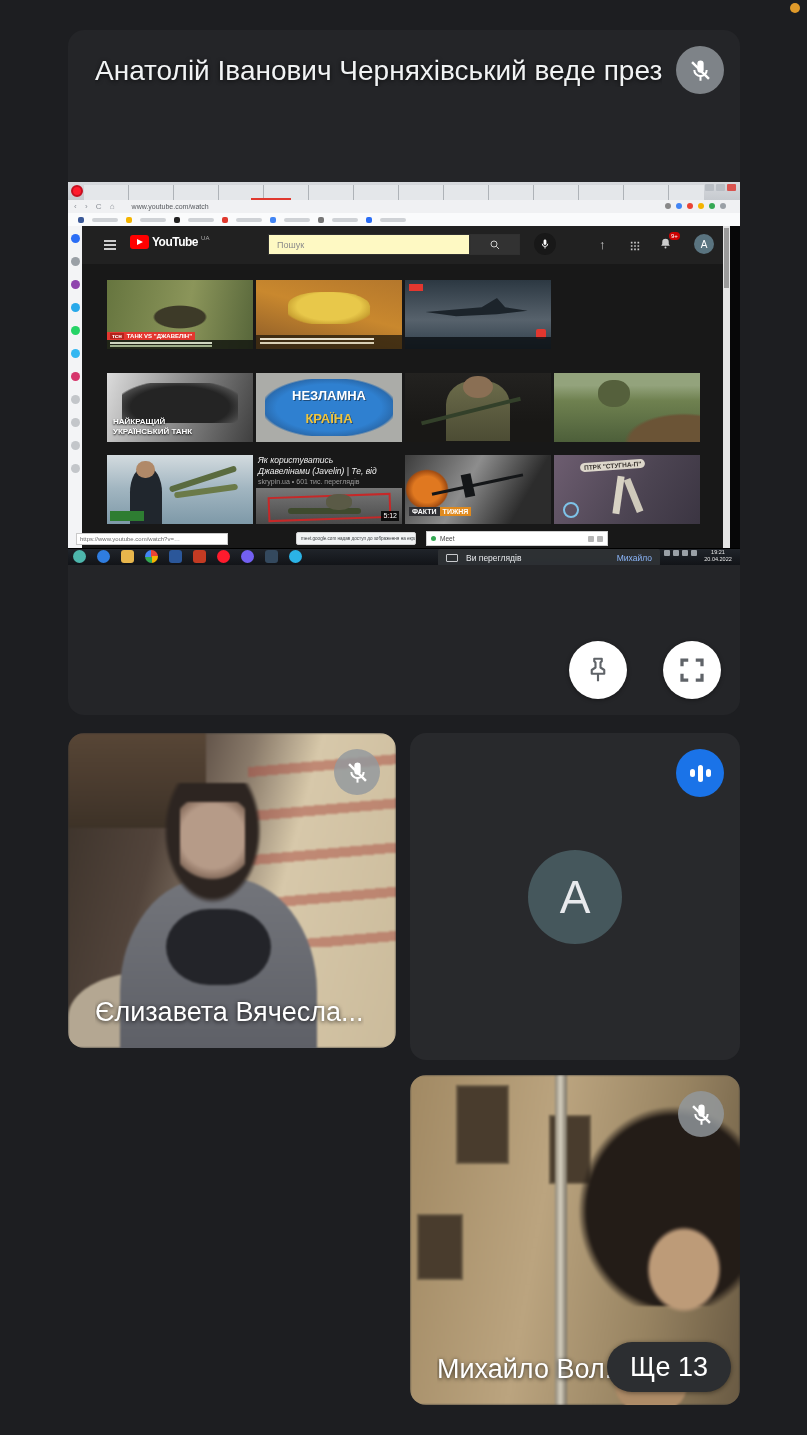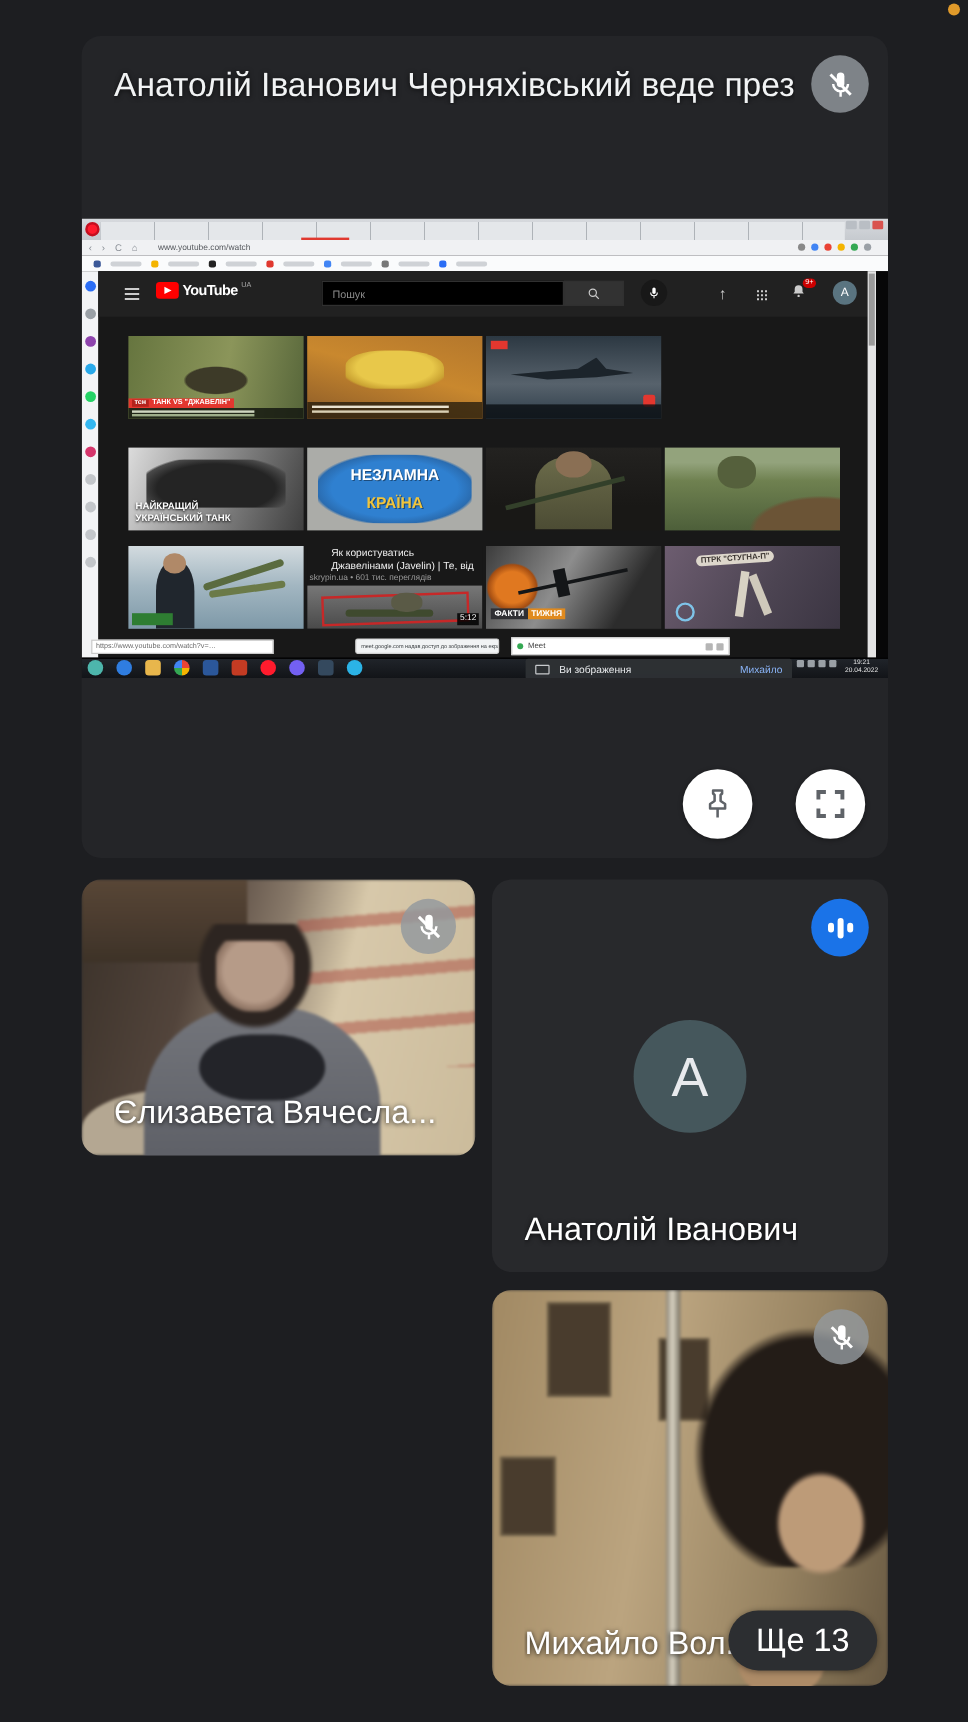--- a/index.html
+++ b/index.html
@@ -46,21 +46,21 @@
   .yt{position:absolute;left:14px;top:44px;width:641px;height:322px;background:#181818;}
   .ythead{position:absolute;left:0;top:0;width:641px;height:38px;background:#212121;}
   .hamb{position:absolute;left:22px;top:14px;width:12px;height:10px;
         background:linear-gradient(#ccc 0 2px,transparent 2px 4px,#ccc 4px 6px,transparent 6px 8px,#ccc 8px 10px);}
   .ytlogo{position:absolute;left:48px;top:9px;display:flex;align-items:center;gap:3px;}
   .ytplay{width:19px;height:14px;border-radius:3px;background:#f00;position:relative;}
   .ytplay:after{content:"";position:absolute;left:7px;top:4px;border-left:6px solid #fff;
                 border-top:3px solid transparent;border-bottom:3px solid transparent;}
   .ytword{color:#fff;font-size:12px;font-weight:bold;letter-spacing:-.5px;}
   .ytua{color:#aaa;font-size:6px;align-self:flex-start;}
-  .ysearch{position:absolute;left:186px;top:8px;width:202px;height:21px;background:#000000;
+  .ysearch{position:absolute;left:186px;top:8px;width:202px;height:21px;background:#fef9c3;
            border:1px solid #303030;color:#8b8b8b;font-size:9px;line-height:20px;padding-left:8px;}
   .ysbtn{position:absolute;left:388px;top:8px;width:50px;height:21px;background:#323232;
          border:1px solid #303030;display:flex;align-items:center;justify-content:center;}
   .ymic{position:absolute;left:452px;top:7px;width:22px;height:22px;border-radius:50%;background:#181818;
         display:flex;align-items:center;justify-content:center;}
   .yico{position:absolute;top:11px;color:#ccc;font-size:13px;}
   .ybell{position:absolute;left:577px;top:10px;}
   .ybadge{position:absolute;left:587px;top:6px;background:#cc0000;color:#fff;font-size:6px;
           border-radius:6px;padding:0 2px;line-height:8px;}
   .yavatar{position:absolute;left:612px;top:8px;width:20px;height:20px;border-radius:50%;background:#5a7480;
@@ -109,21 +109,21 @@
   .t8{background:linear-gradient(#93a37c 0 18%,#6f8150 40%,#4d5f3a);}
   .t8 .dirt{position:absolute;right:0;bottom:0;width:55%;height:45%;background:radial-gradient(ellipse at 80% 100%,#6b5436 0 60%,transparent 66%);}
   .t8 .sol{position:absolute;left:30%;top:10%;width:22%;height:40%;border-radius:45%;background:#55603c;}
   .t9{background:linear-gradient(#d3dbdf,#a2b6c1 48%,#7e99a8);}
   .t9 .man{position:absolute;left:16%;top:18%;width:22%;height:82%;border-radius:45% 45% 0 0;background:#20262d;}
   .t9 .mh{position:absolute;left:20%;top:8%;width:13%;height:26%;border-radius:50%;background:#b08968;}
   .t9 .tube{position:absolute;left:42%;top:30%;width:48%;height:9%;background:#5a6b3f;transform:rotate(-18deg);border-radius:4px;}
   .t9 .tube2{position:absolute;left:46%;top:48%;width:44%;height:8%;background:#6b7a48;transform:rotate(-8deg);border-radius:4px;}
   .t9 .ban{position:absolute;left:3px;bottom:3px;width:34px;height:10px;background:#2e7d32;}
   .t10wrap{background:#181818;}
-  .t10 .tt{position:absolute;left:20px;top:0;color:#efefef;font-size:8.5px;line-height:11px;white-space:pre-line;}
+  .t10 .tt{position:absolute;left:2px;top:0;color:#efefef;font-size:8.5px;line-height:11px;white-space:pre-line;font-style:italic;}
   .t10 .mt{position:absolute;left:2px;top:23px;color:#9a9a9a;font-size:7px;}
   .t10 .img{position:absolute;left:0;top:33px;width:146px;height:36px;background:linear-gradient(#777,#4a4a4a);}
   .t10 .border{position:absolute;left:8%;top:20%;width:84%;height:70%;border:2px solid #c62828;transform:rotate(-2deg);}
   .t10 .jav{position:absolute;left:22%;top:55%;width:50%;height:16%;background:#3f4a2e;border-radius:5px;}
   .t10 .sol{position:absolute;left:48%;top:18%;width:18%;height:42%;border-radius:45%;background:#5a5a46;}
   .t10 .dur{position:absolute;right:3px;bottom:3px;background:rgba(0,0,0,.85);color:#fff;font-size:7px;padding:0 2px;line-height:10px;}
   .t11{background:linear-gradient(120deg,#3c3c3c,#8d8d8d 42%,#2c2c2c 78%);}
   .t11 .fire{position:absolute;left:0;top:20%;width:30%;height:60%;background:radial-gradient(ellipse,#e07820 0 45%,#a34d12 65%,transparent 70%);}
   .t11 .w1{position:absolute;left:18%;top:40%;width:64%;height:5%;background:#141618;transform:rotate(-12deg);}
   .t11 .w2{position:absolute;left:40%;top:28%;width:7%;height:34%;background:#141618;transform:rotate(-12deg);}
@@ -152,21 +152,21 @@
   .tbicons i{width:13px;height:13px;border-radius:3px;flex:none;}
   .presentbar{position:absolute;left:370px;top:367px;width:222px;height:17px;background:rgba(46,49,52,.96);
               display:flex;align-items:center;gap:8px;padding:0 8px;border-radius:2px;}
   .presentbar .cast{width:12px;height:8px;border:1px solid #c8cacd;border-radius:1px;flex:none;}
   .presentbar .pl{color:#e8eaed;font-size:8.5px;}
   .presentbar .stop{margin-left:auto;color:#8ab4f8;font-size:8.5px;}
   .tray{position:absolute;left:596px;top:368px;display:flex;gap:3px;align-items:center;}
   .tray i{width:6px;height:6px;background:#9aa0a6;border-radius:1px;flex:none;}
   .clock{position:absolute;left:630px;top:367px;width:40px;text-align:center;color:#e8e8e8;font-size:5.5px;line-height:7px;}
   
-  .liza{left:68px;top:733px;width:328px;height:230px;}
+  .liza{left:68px;top:733px;width:328px;height:315px;}
   .anat{left:410px;top:733px;width:330px;height:327px;}
   .you{left:68px;top:1075px;width:328px;height:330px;}
   .mih{left:410px;top:1075px;width:330px;height:330px;}
   .camart{position:absolute;inset:0;filter:blur(1.2px) saturate(.9);}
   .liza .bg{position:absolute;inset:0;background:linear-gradient(105deg,#3b3128 0%,#53443a 28%,#8a7a68 46%,#d9c8a6 62%,#cdbb97 100%);}
   .liza .wood{position:absolute;left:0;top:0;width:42%;height:30%;background:linear-gradient(#5a4634,#3e3226);}
   .liza .stripes{position:absolute;left:55%;right:0;top:0;height:68%;
        background:repeating-linear-gradient(175deg,rgba(0,0,0,0) 0 34px,rgba(178,74,62,.5) 34px 44px);}
   .liza .sheet{position:absolute;left:0;bottom:0;width:48%;height:24%;background:#b5a78f;border-radius:50% 50% 0 0/60% 60% 0 0;}
   .liza .hair{position:absolute;left:28%;top:16%;width:32%;height:40%;background:radial-gradient(ellipse at 50% 38%,#2e2520 0 60%,transparent 66%);}
@@ -399,21 +399,21 @@
         <i style="background:conic-gradient(#ea4335 0 25%,#f4b400 0 50%,#34a853 0 75%,#4285f4 0);border-radius:50%"></i>
         <i style="background:#2b579a"></i>
         <i style="background:#c33b23"></i>
         <i style="background:#ff1b2d;border-radius:50%"></i>
         <i style="background:#7360f2;border-radius:50%"></i>
         <i style="background:#34495e"></i>
         <i style="background:#2bb3e6;border-radius:50%"></i>
       </div>
       <div class="presentbar">
         <span class="cast"></span>
-        <span class="pl">Ви зображення</span>
+        <span class="pl">Ви переглядів</span>
         <span class="stop">Михайло</span>
       </div>
       <div class="tray">
           <i></i>
           <i></i>
           <i></i>
           <i></i>
         </div>
       <div class="clock">
         <div>19:21</div>
@@ -464,21 +464,20 @@
     <div class="name">Єлизавета Вячесла...</div>
   </div>
 
   <div class="tile anat">
     <div class="speak">
       <i class="s1"></i>
         <i class="s2"></i>
         <i class="s3"></i>
     </div>
     <div class="bigavatar">А</div>
-    <div class="name">Анатолій Іванович</div>
   </div>
 
 
   <div class="tile mih">
     <div class="camart">
       <div class="bg"></div>
       <div class="fr f1"></div>
         <div class="fr f2"></div>
         <div class="fr f3"></div>
       <div class="pole"></div>

